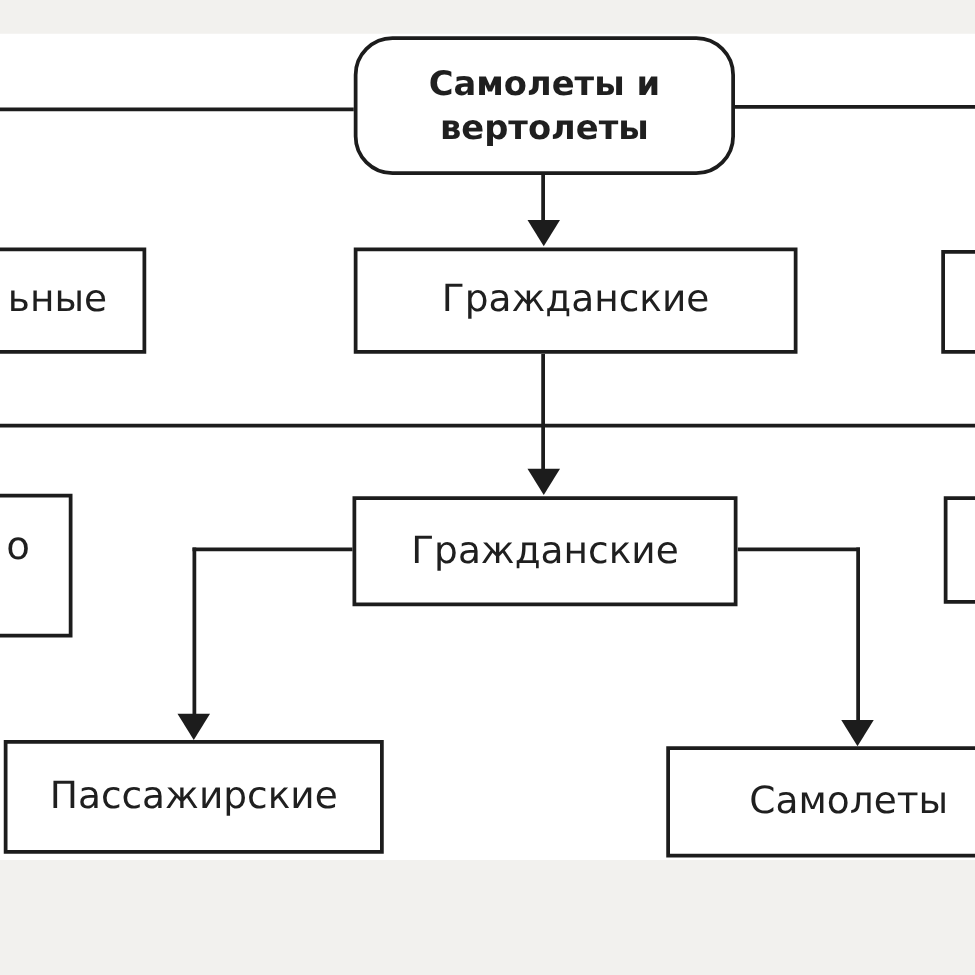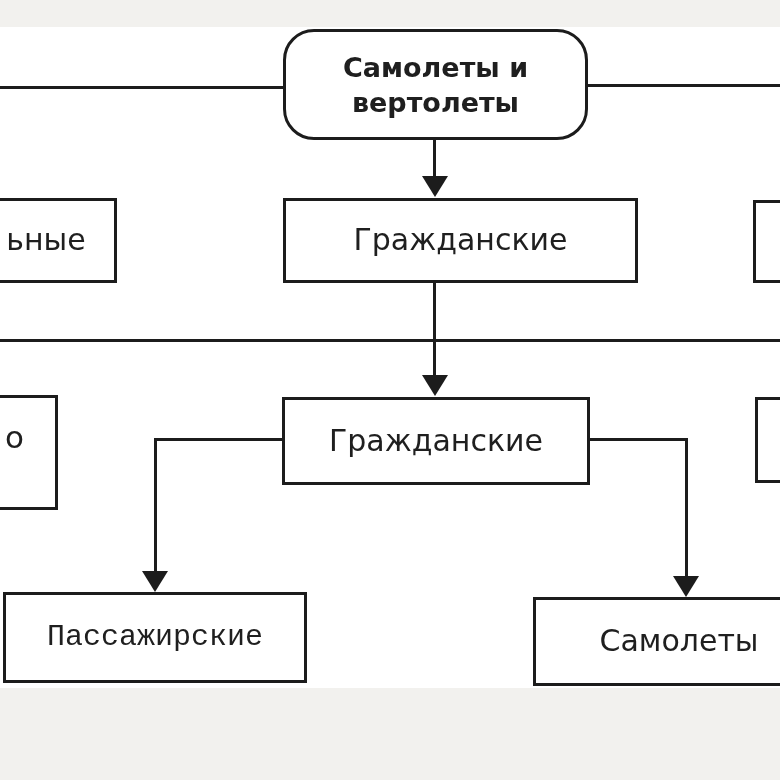--- a/index.html
+++ b/index.html
@@ -50,21 +50,21 @@
     z-index: 2;
   }
   .node-root {
     left: 283px; top: 29px; width: 305px; height: 111px;
     font-weight: bold; font-size: 27px; line-height: 35px;
     padding: 0 36px;
     border-radius: 31px;
   }
   .node-civil      { left: 283px; top: 198px; width: 355px; height: 85px; }
   .node-transport  { left: 282px; top: 397px; width: 308px; height: 88px; }
-  .node-passenger  { left: 3px;   top: 592px; width: 304px; height: 91px; font-family: Liberation Mono, monospace; }
+  .node-passenger  { left: 3px;   top: 592px; width: 304px; height: 91px; }
   .node-cargo      { left: 533px; top: 597px; width: 292px; height: 89px; }
   .node-left2      { left: -45px; top: 198px; width: 162px; height: 85px; padding-left: 20px; }
   .node-right2     { left: 753px; top: 200px; width: 72px;  height: 83px; }
   .node-left3      { left: -52px; top: 395px; width: 110px; height: 115px; }
   .node-right3     { left: 755px; top: 397px; width: 70px;  height: 86px; }
   .node-left3 .partial-label {
     position: absolute; left: 54px; top: 22px; font-size: 31px;
   }
 
   

